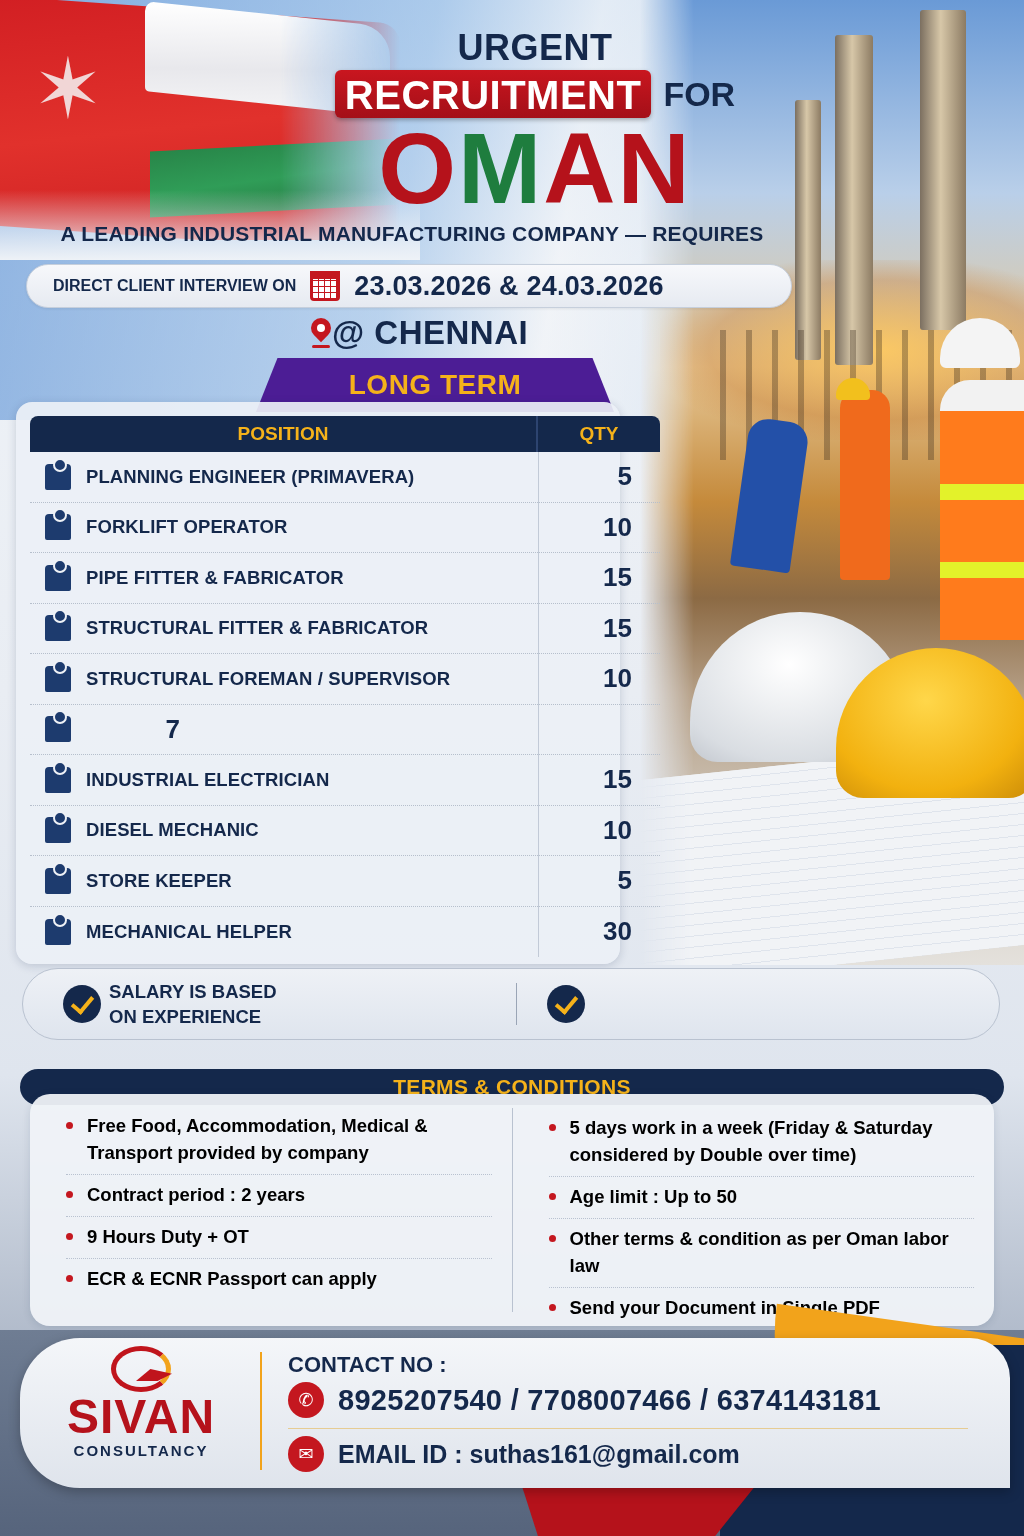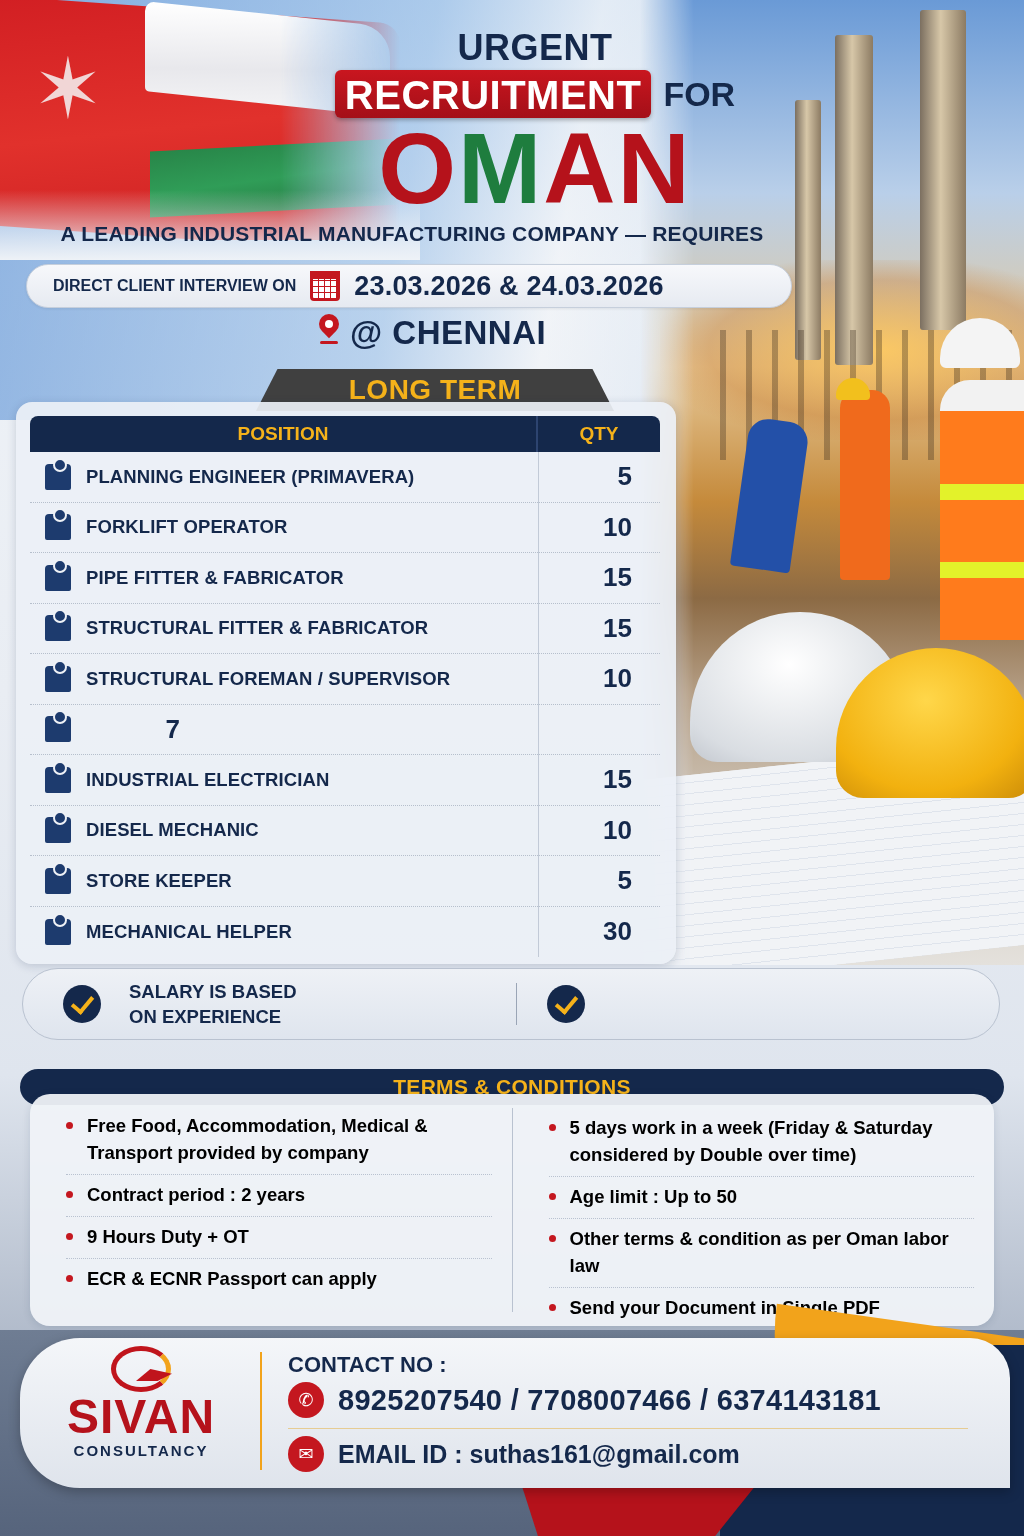--- a/index.html
+++ b/index.html
@@ -65,37 +65,37 @@
     position: absolute; left: 26px; top: 264px; width: 766px; height: 44px;
     background: linear-gradient(180deg,#f7f8fb,#e6eaf1); border: 1px solid #c6cfdc; border-radius: 22px;
     display: flex; align-items: center; padding-left: 26px; gap: 14px;
     box-shadow: 0 1px 3px rgba(0,0,0,.08);
   }
   .interview-label { font-size: 16px; font-weight: 700; color: #14284b; }
   .cal-icon { width: 30px; height: 30px; border: 3px solid #c4171f; border-radius: 4px; position: relative; background: repeating-linear-gradient(90deg, transparent 0 5px, #c4171f 5px 6px), repeating-linear-gradient(0deg, #fff 0 5px, #c4171f 5px 6px); }
   .cal-icon::before { content: ""; position: absolute; left: -3px; top: -3px; right: -3px; height: 8px; background: #c4171f; }
   .dates { font-size: 27px; font-weight: 700; color: #14284b; letter-spacing: .2px; }
 
-  .location { position: absolute; left: 318px; top: 314px; display: flex; align-items: flex-start; gap: 10px; }
+  .location { position: absolute; left: 310px; top: 314px; display: flex; align-items: center; gap: 0; }
   .pin-icon { width: 22px; height: 30px; position: relative; }
   .pin-icon::before { content: ""; position: absolute; left: 1px; top: 0; width: 20px; height: 20px; background: #c4171f; border-radius: 50% 50% 50% 0; transform: rotate(-45deg); }
   .pin-icon::after { content: ""; position: absolute; left: 7px; top: 6px; width: 8px; height: 8px; background: #fff; border-radius: 50%; }
   .pin-base { position: absolute; left: 2px; bottom: 0; width: 18px; height: 3px; background: #c4171f; border-radius: 2px; }
   .location-text { font-size: 33px; font-weight: 700; color: #14284b; letter-spacing: .5px; }
 
   .long-term {
-    position: absolute; left: 256px; top: 358px; width: 358px; height: 42px;
-    background: #404040; clip-path: polygon(6% 0, 94% 0, 100% 100%, 0 100%);
-    display: flex; align-items: center; justify-content: center; margin-top: 11px;
+    position: absolute; left: 256px; top: 358px; width: 358px; height: 54px;
+    background: #4c1d95; clip-path: polygon(6% 0, 94% 0, 100% 100%, 0 100%);
+    display: flex; align-items: center; justify-content: center;
   }
   .long-term span { color: #f5b21a; font-size: 28px; font-weight: 700; letter-spacing: .5px; }
 
   
   .table-card {
-    position: absolute; left: 16px; top: 402px; width: 660px; height: 562px;
+    position: absolute; left: 16px; top: 402px; width: 604px; height: 562px;
     background: rgba(236,240,246,.92); border-radius: 16px;
     box-shadow: 0 2px 10px rgba(20,40,75,.18);
   }
   .table { position: absolute; left: 14px; top: 14px; width: 630px; }
   .thead { display: flex; height: 36px; background: #14284b; border-radius: 8px 8px 0 0; }
   .th { color: #f5b21a; font-weight: 700; font-size: 19px; display: flex; align-items: center; justify-content: center; }
   .th.pos { width: 508px; border-right: 2px solid #2d4470; }
   .th.qty { width: 122px; }
   .tbody { position: relative; }
   .tbody::after { content: ""; position: absolute; left: 508px; top: 0; bottom: 0; width: 1px; background: #c2cad7; }
@@ -106,21 +106,21 @@
   .job-icon::before { content: ""; position: absolute; left: 8px; top: -6px; width: 10px; height: 10px; background: #1d3b6e; border-radius: 50%; border: 2px solid #eef1f6; }
   .td-pos { width: 452px; font-size: 18.5px; font-weight: 700; color: #14284b; letter-spacing: .1px; }
   .td-qty { width: 122px; text-align: right; padding-right: 28px; font-size: 26px; font-weight: 700; color: #14284b; }
 
   
   .highlights {
     position: absolute; left: 22px; top: 968px; width: 978px; height: 72px;
     background: linear-gradient(180deg,#eef1f6,#dfe5ee); border: 1px solid #b9c2d0; border-radius: 36px;
     display: flex; align-items: center;
   }
-  .hl { flex: 1; display: flex; align-items: center; gap: 28px; padding-left: 40px; }
+  .hl { flex: 1; display: flex; align-items: center; gap: 8px; padding-left: 40px; }
   .hl + .hl { border-left: 1px solid #9aa5b6; padding-left: 30px; height: 42px; }
   .check-icon { width: 38px; height: 38px; border-radius: 50%; background: #14284b; position: relative; flex: none; }
   .check-icon::after { content: ""; position: absolute; left: 13px; top: 7px; width: 9px; height: 17px; border: solid #f5b21a; border-width: 0 4px 4px 0; transform: rotate(40deg); }
   .hl-text { font-size: 18.5px; font-weight: 700; color: #14284b; line-height: 25px; }
 
   
   .terms-bar {
     position: absolute; left: 20px; top: 1053px; width: 984px; height: 36px;
     background: #14284b; border-radius: 18px; display: flex; align-items: center; justify-content: center; margin-top: 16px;
   }

